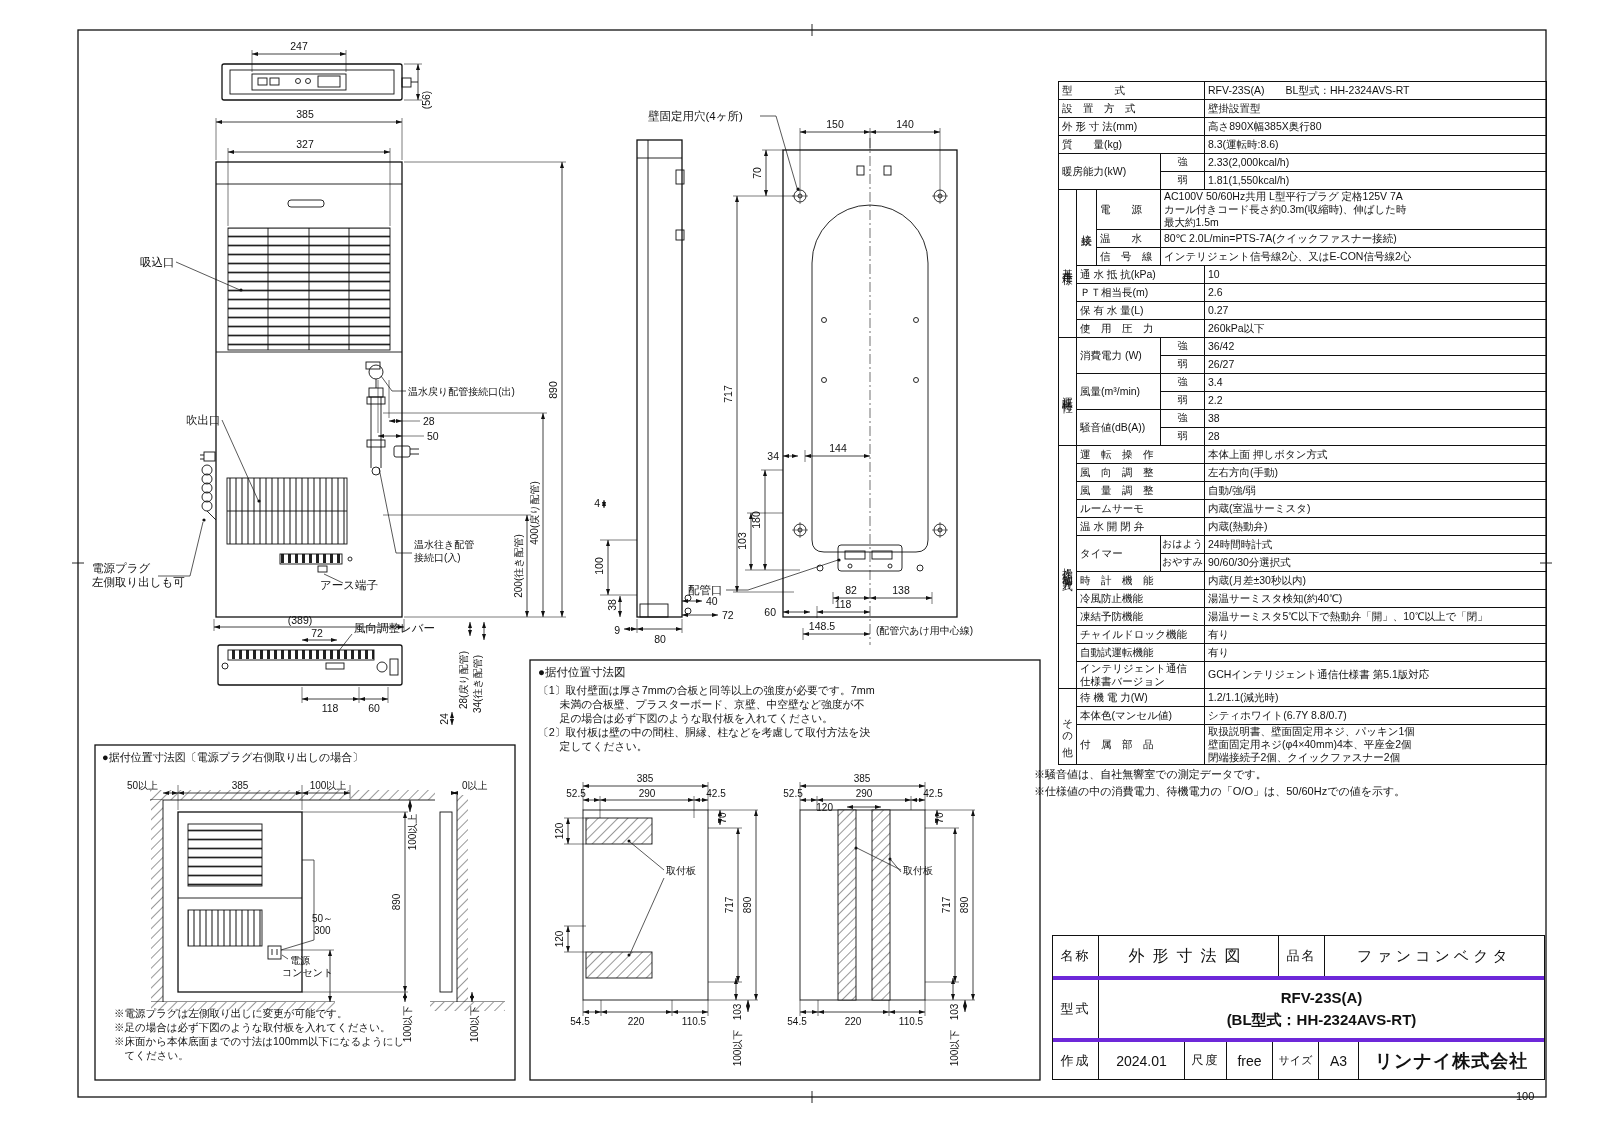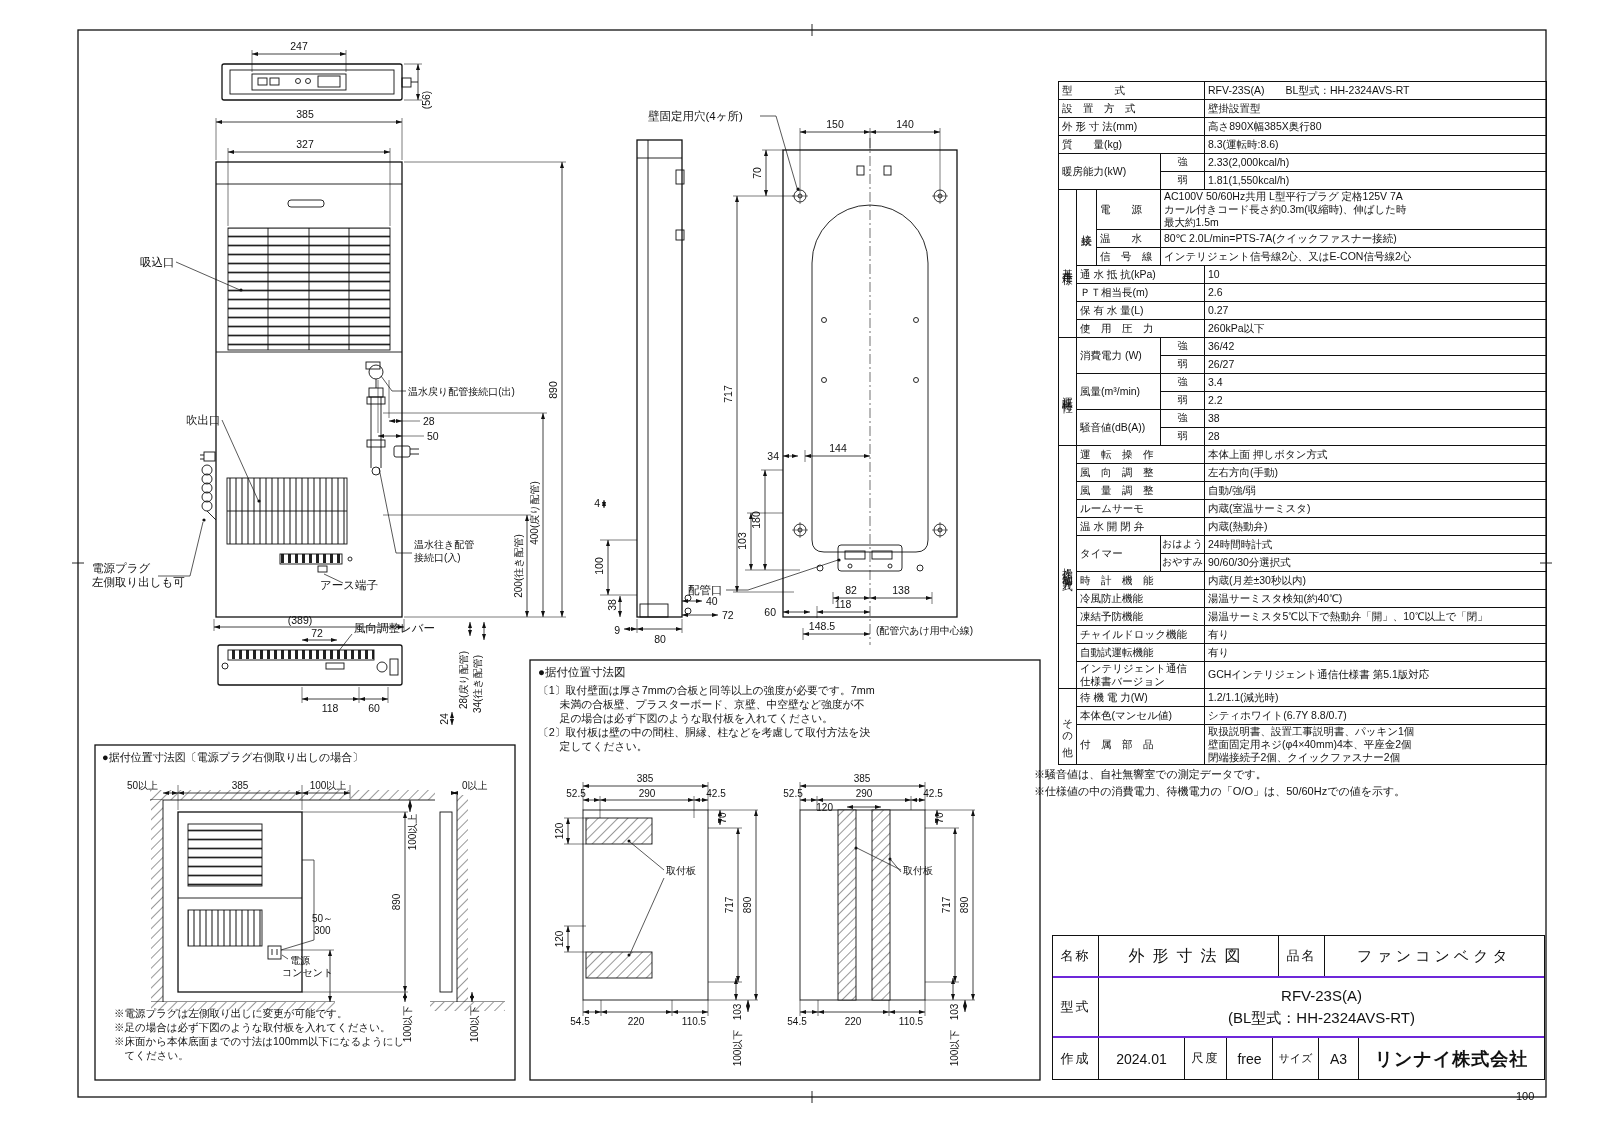--- a/index.html
+++ b/index.html
@@ -25,31 +25,31 @@
   #spec-wrap .ml div{line-height:13px;}
   #spec-notes{position:absolute;left:1034px;top:766px;width:486px;font-size:11px;line-height:1.5;}
   
   .abs{position:absolute;}
   #inst-a-title{left:102px;top:750px;font-size:11px;}
   #inst-a-notes{left:114px;top:1006px;font-size:10.5px;line-height:14px;}
   #inst-b-title{left:538px;top:665px;font-size:11.5px;text-align:right;}
   #inst-b-para{left:538px;top:683px;font-size:10.8px;line-height:14px;}
   
   #tb{position:absolute;left:1052px;top:935px;width:493px;height:145px;border:1.8px solid #111;box-sizing:border-box;display:flex;flex-direction:column;background:#fff;}
-  .tb-row{display:flex;border-bottom:2px solid #6d28d9;}
+  .tb-row{display:flex;border-bottom:4px solid #6d28d9;}
   .tb-row:last-child{border-bottom:none;}
   .tb-c{border-right:1px solid #111;display:flex;align-items:center;justify-content:center;box-sizing:border-box;}
   .tb-c:last-child{border-right:none;}
   .tb-lab{font-size:13px;letter-spacing:2px;}
   #tb-r1{height:40px;}
   #tb-r2{height:58px;}
   #tb-r3{flex:1;}
   .tb-name{font-size:16px;letter-spacing:8px;}
   .tb-item{font-size:15px;letter-spacing:4px;}
-  .tb-model{flex-direction:column;font-size:15px;line-height:1.45;}
+  .tb-model{flex-direction:column;font-size:15px;line-height:1.45;font-weight:bold;}
   .tb-val{font-size:14px;}
   .tb-co{font-weight:bold;font-size:18px;letter-spacing:1px;}
   #pageno{position:absolute;left:1516px;top:1090px;font-size:11px;}
 </style>
 </head>
 <body>
 
 <svg width="1600" height="1131" viewBox="0 0 1600 1131" style="position:absolute;left:0;top:0;">
   <defs>
     <marker id="ar" viewBox="0 0 10 8" markerWidth="9" markerHeight="7" refX="9" refY="4" orient="auto-start-reverse">
@@ -679,21 +679,21 @@
     <td colspan="3">待 機 電 力(W)</td>
           <td>1.2/1.1(減光時)</td>
         </tr>
 <tr>
           <td colspan="3">本体色(マンセル値)</td>
           <td>シティホワイト(6.7Y 8.8/0.7)</td>
         </tr>
 <tr>
           <td colspan="3">付　属　部　品</td>
     <td class="ml">
-            <div>取扱説明書、設置工事説明書、パッキン1個</div>
+            <div>取扱説明書、壁面固定用ネジ、パッキン1個</div>
             <div>壁面固定用ネジ(φ4×40mm)4本、平座金2個</div>
             <div>閉端接続子2個、クイックファスナー2個</div>
           </td>
         </tr>
 </tbody>
 </table>
 </div>
 
 <div id="spec-notes">
   <div>※騒音値は、自社無響室での測定データです。</div>

